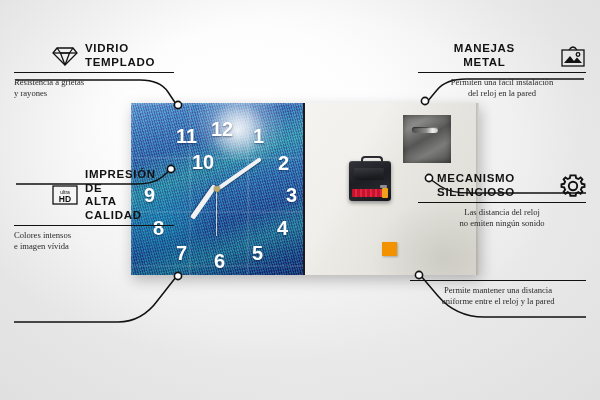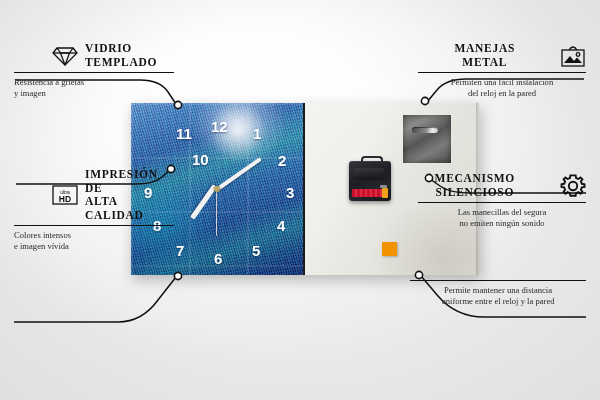--- a/index.html
+++ b/index.html
@@ -34,21 +34,21 @@
   #clock .grid{position:absolute;inset:0;
     background:
       linear-gradient(to right, rgba(255,255,255,.16) 0 2px, rgba(255,255,255,0) 2px) 0 0/58px 100%,
       linear-gradient(to bottom, rgba(255,255,255,.14) 0 2px, rgba(255,255,255,0) 2px) 0 0/100% 54px;
     mix-blend-mode:screen;opacity:.75;}
   #clock .glow{position:absolute;inset:0;
     background:radial-gradient(ellipse 40% 34% at 63% 12%, rgba(255,255,255,.55), rgba(255,255,255,0) 70%),
                radial-gradient(ellipse 48% 40% at 18% 72%, rgba(0,255,225,.20), rgba(0,0,0,0) 70%),
                linear-gradient(180deg, rgba(255,255,255,.10), rgba(0,0,40,.18));}
   #clock .num{position:absolute;color:#fff;font-family:"Liberation Sans",sans-serif;
-    font-weight:700;font-size:15px;line-height:1;
+    font-weight:700;font-size:20px;line-height:1;
     text-shadow:0 1px 2px rgba(0,20,60,.5);}
 
   .hand{position:absolute;left:86px;top:86px;transform-origin:0 0;background:#f2f2f2;border-radius:2px;
     box-shadow:0 1px 2px rgba(0,20,60,.45);}
   #h-hour{width:40px;height:4.6px;margin-top:-2.3px;}
   #h-min{width:52px;height:4.2px;margin-top:-2.1px;}
   #h-sec{width:48px;height:1.4px;margin-top:-.7px;background:#cfcfcf;}
   #cap{position:absolute;left:86px;top:86px;width:6px;height:6px;margin:-3px 0 0 -3px;
     border-radius:50%;background:#b9a96a;box-shadow:0 0 2px rgba(0,0,0,.6);}
 
@@ -81,21 +81,21 @@
     background:repeating-linear-gradient(90deg,#c4122f 0 3px,#e2283f 3px 5px);border-radius:1px;}
   #mech .tab{position:absolute;right:3px;bottom:3px;width:6px;height:10px;background:#f0a21a;border-radius:1px;}
   #mech .dot{position:absolute;right:4px;top:24px;width:7px;height:3px;background:#8d8f96;border-radius:1px;}
 
   
   #foam{position:absolute;left:77px;top:139px;width:15px;height:14px;background:#f39200;
     box-shadow:1px 1px 2px rgba(0,0,0,.25);}
 
   
   .callout{position:absolute;}
-  .ctitle{font-family:Liberation Serif, serif;font-weight:700;font-size:11.5px;
+  .ctitle{font-family:Liberation Sans, sans-serif;font-weight:700;font-size:11.5px;
     letter-spacing:.7px;color:#121212;line-height:13.5px;text-transform:uppercase;}
   .cdesc{font-family:"Liberation Serif",serif;font-size:8.6px;color:#2a2a2a;line-height:10.6px;}
   .rule{height:1.4px;background:#111;margin:3px 0 4px 0;}
   .ico{width:26px;height:26px;flex:0 0 26px;display:flex;align-items:center;justify-content:center;padding-left:38px;}
   .hrow{display:flex;align-items:center;gap:7px;}
   .left .hrow{justify-content:flex-start;}
   .right .hrow{justify-content:flex-end;}
   .right .ctitle,.right .cdesc{text-align:center;}
 
   svg{display:block;}
@@ -181,21 +181,21 @@
           </g>
         </svg>
       </span>
       <div>
         <div class="ctitle">VIDRIO</div>
         <div class="ctitle">TEMPLADO</div>
       </div>
     </div>
     <div class="rule"></div>
     <div class="cdesc">Resistencia a grietas</div>
-    <div class="cdesc">y imagen</div>
+    <div class="cdesc">y rayones</div>
   </div>
 
   <div class="callout left" style="left:14px;top:168px;width:160px;">
     <div class="hrow">
       <span class="ico">
         <svg width="26" height="22" viewBox="0 0 26 22">
           <rect x="1" y="2" width="24" height="18" fill="none" stroke="#111" stroke-width="1.3"></rect>
           <text x="13" y="9.6" text-anchor="middle" font-family="Liberation Sans, sans-serif" font-size="5" fill="#111">ultra</text>
           <text x="13" y="17.5" text-anchor="middle" font-family="Liberation Sans, sans-serif" font-size="8.5" font-weight="bold" fill="#111">HD</text>
         </svg>
@@ -242,21 +242,21 @@
       <span class="ico">
         <svg width="26" height="26" viewBox="0 0 26 26">
           <g fill="none" stroke="#111" stroke-width="1.9">
             <path d="M13,2.4 l2.6,0 0.5,2.6 2.3,1 2.2,-1.5 1.8,1.8 -1.5,2.2 1,2.3 2.6,0.5 0,2.6 -2.6,0.5 -1,2.3 1.5,2.2 -1.8,1.8 -2.2,-1.5 -2.3,1 -0.5,2.6 -2.6,0 -2.6,0 -0.5,-2.6 -2.3,-1 -2.2,1.5 -1.8,-1.8 1.5,-2.2 -1,-2.3 -2.6,-0.5 0,-2.6 2.6,-0.5 1,-2.3 -1.5,-2.2 1.8,-1.8 2.2,1.5 2.3,-1 0.5,-2.6 Z"></path>
             <circle cx="13" cy="13" r="4.2"></circle>
           </g>
         </svg>
       </span>
     </div>
     <div class="rule"></div>
-    <div class="cdesc">Las manecillas del segura</div>
+    <div class="cdesc">Las distancia del reloj</div>
     <div class="cdesc">no emiten ningún sonido</div>
   </div>
 
   <div class="callout right" style="left:410px;top:277px;width:176px;">
     <div class="rule"></div>
     <div class="cdesc">Permite mantener una distancia</div>
     <div class="cdesc">uniforme entre el reloj y la pared</div>
   </div>
 
 </div>

